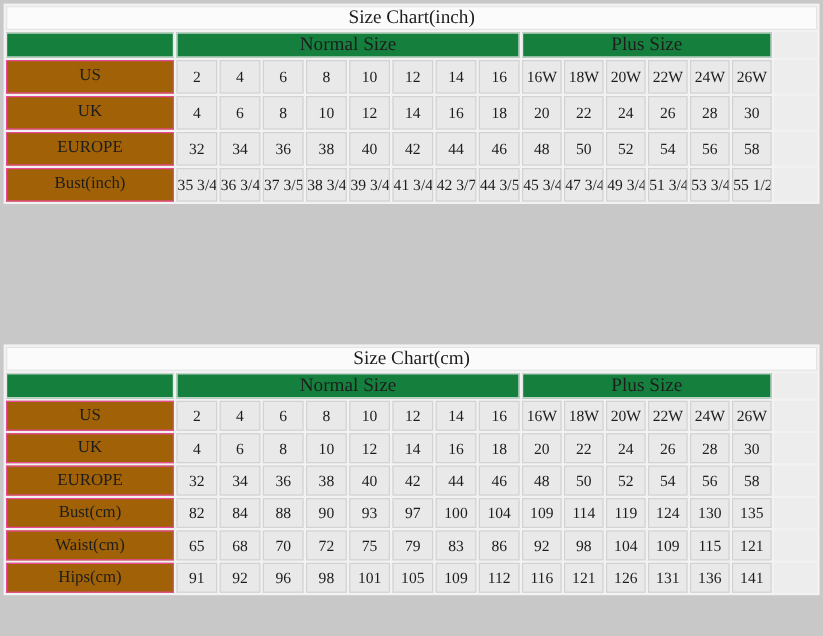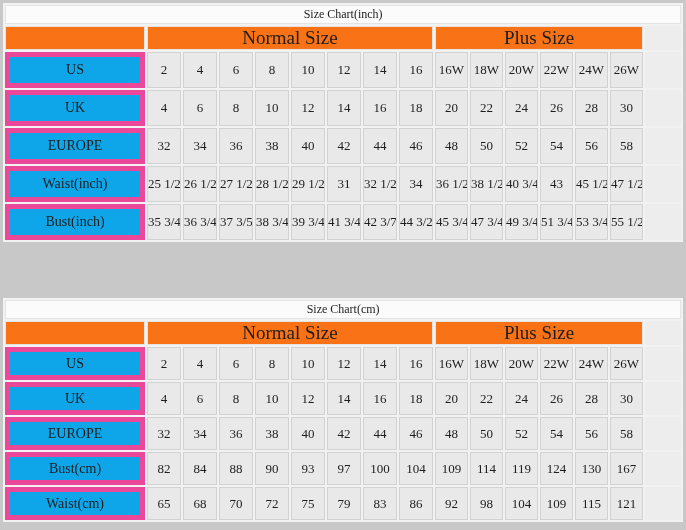--- a/index.html
+++ b/index.html
@@ -14,45 +14,45 @@
   table.size-chart {
     position: absolute;
     left: 3px;
     width: 680px;
     table-layout: fixed;
     border-collapse: separate;
     border-spacing: 2px;
     background: #f2f2f2;
   }
   #table-inch { top: 3px; }
-  #table-cm   { top: 298px; }
+  #table-cm   { top: 287px; }
 
   td {
     padding: 0;
     text-align: center;
     vertical-align: middle;
     color: #1d1d1d;
     overflow: hidden;
     white-space: nowrap;
   }
   .title-cell {
     background: #fbfbfb;
     border: 1px solid #e4e4e4;
-    font-size: 12px;
+    font-size: 16px;
     height: 17px;
   }
   .group-blank-cell, .group-cell {
-    background: #f97316;
+    background: #15803d;
     border: 1px solid #e4e4e4;
-    font-size: 19px;
+    font-size: 16px;
     height: 19px;
   }
   .label-cell {
-    background: #0ea5e9;
-    border: 5px solid #ec4899;
+    background: #a16207;
+    border: 1px solid #ec4899;
     font-size: 14px;
   }
   .data-cell {
     background: #e9e9e9;
     border: 1px solid #d2d2d2;
     font-size: 13px;
   }
   #table-inch .label-cell, #table-inch .data-cell { height: 26px; }
   #table-cm   .label-cell, #table-cm   .data-cell { height: 23px; }
   .spacer-cell, .group-spacer-cell {
@@ -140,47 +140,29 @@
         <td class="data-cell">46</td>
         <td class="data-cell">48</td>
         <td class="data-cell">50</td>
         <td class="data-cell">52</td>
         <td class="data-cell">54</td>
         <td class="data-cell">56</td>
         <td class="data-cell">58</td>
         <td class="spacer-cell"></td>
       </tr>
       <tr>
-        <td class="label-cell">Waist(inch)</td>
-        <td class="data-cell">25 1/2</td>
-        <td class="data-cell">26 1/2</td>
-        <td class="data-cell">27 1/2</td>
-        <td class="data-cell">28 1/2</td>
-        <td class="data-cell">29 1/2</td>
-        <td class="data-cell">31</td>
-        <td class="data-cell">32 1/2</td>
-        <td class="data-cell">34</td>
-        <td class="data-cell">36 1/2</td>
-        <td class="data-cell">38 1/2</td>
-        <td class="data-cell">40 3/4</td>
-        <td class="data-cell">43</td>
-        <td class="data-cell">45 1/2</td>
-        <td class="data-cell">47 1/2</td>
-        <td class="spacer-cell"></td>
-      </tr>
-      <tr>
         <td class="label-cell">Bust(inch)</td>
         <td class="data-cell">35 3/4</td>
         <td class="data-cell">36 3/4</td>
         <td class="data-cell">37 3/5</td>
         <td class="data-cell">38 3/4</td>
         <td class="data-cell">39 3/4</td>
         <td class="data-cell">41 3/4</td>
         <td class="data-cell">42 3/7</td>
-        <td class="data-cell">44 3/2</td>
+        <td class="data-cell">44 3/5</td>
         <td class="data-cell">45 3/4</td>
         <td class="data-cell">47 3/4</td>
         <td class="data-cell">49 3/4</td>
         <td class="data-cell">51 3/4</td>
         <td class="data-cell">53 3/4</td>
         <td class="data-cell">55 1/2</td>
         <td class="spacer-cell"></td>
       </tr>
     </tbody>
 </table>
@@ -276,35 +258,53 @@
         <td class="data-cell">90</td>
         <td class="data-cell">93</td>
         <td class="data-cell">97</td>
         <td class="data-cell">100</td>
         <td class="data-cell">104</td>
         <td class="data-cell">109</td>
         <td class="data-cell">114</td>
         <td class="data-cell">119</td>
         <td class="data-cell">124</td>
         <td class="data-cell">130</td>
-        <td class="data-cell">167</td>
+        <td class="data-cell">135</td>
         <td class="spacer-cell"></td>
       </tr>
       <tr>
         <td class="label-cell">Waist(cm)</td>
         <td class="data-cell">65</td>
         <td class="data-cell">68</td>
         <td class="data-cell">70</td>
         <td class="data-cell">72</td>
         <td class="data-cell">75</td>
         <td class="data-cell">79</td>
         <td class="data-cell">83</td>
         <td class="data-cell">86</td>
         <td class="data-cell">92</td>
         <td class="data-cell">98</td>
         <td class="data-cell">104</td>
         <td class="data-cell">109</td>
         <td class="data-cell">115</td>
         <td class="data-cell">121</td>
         <td class="spacer-cell"></td>
       </tr>
+      <tr>
+        <td class="label-cell">Hips(cm)</td>
+        <td class="data-cell">91</td>
+        <td class="data-cell">92</td>
+        <td class="data-cell">96</td>
+        <td class="data-cell">98</td>
+        <td class="data-cell">101</td>
+        <td class="data-cell">105</td>
+        <td class="data-cell">109</td>
+        <td class="data-cell">112</td>
+        <td class="data-cell">116</td>
+        <td class="data-cell">121</td>
+        <td class="data-cell">126</td>
+        <td class="data-cell">131</td>
+        <td class="data-cell">136</td>
+        <td class="data-cell">141</td>
+        <td class="spacer-cell"></td>
+      </tr>
     </tbody>
 </table>
 
 </body></html>

